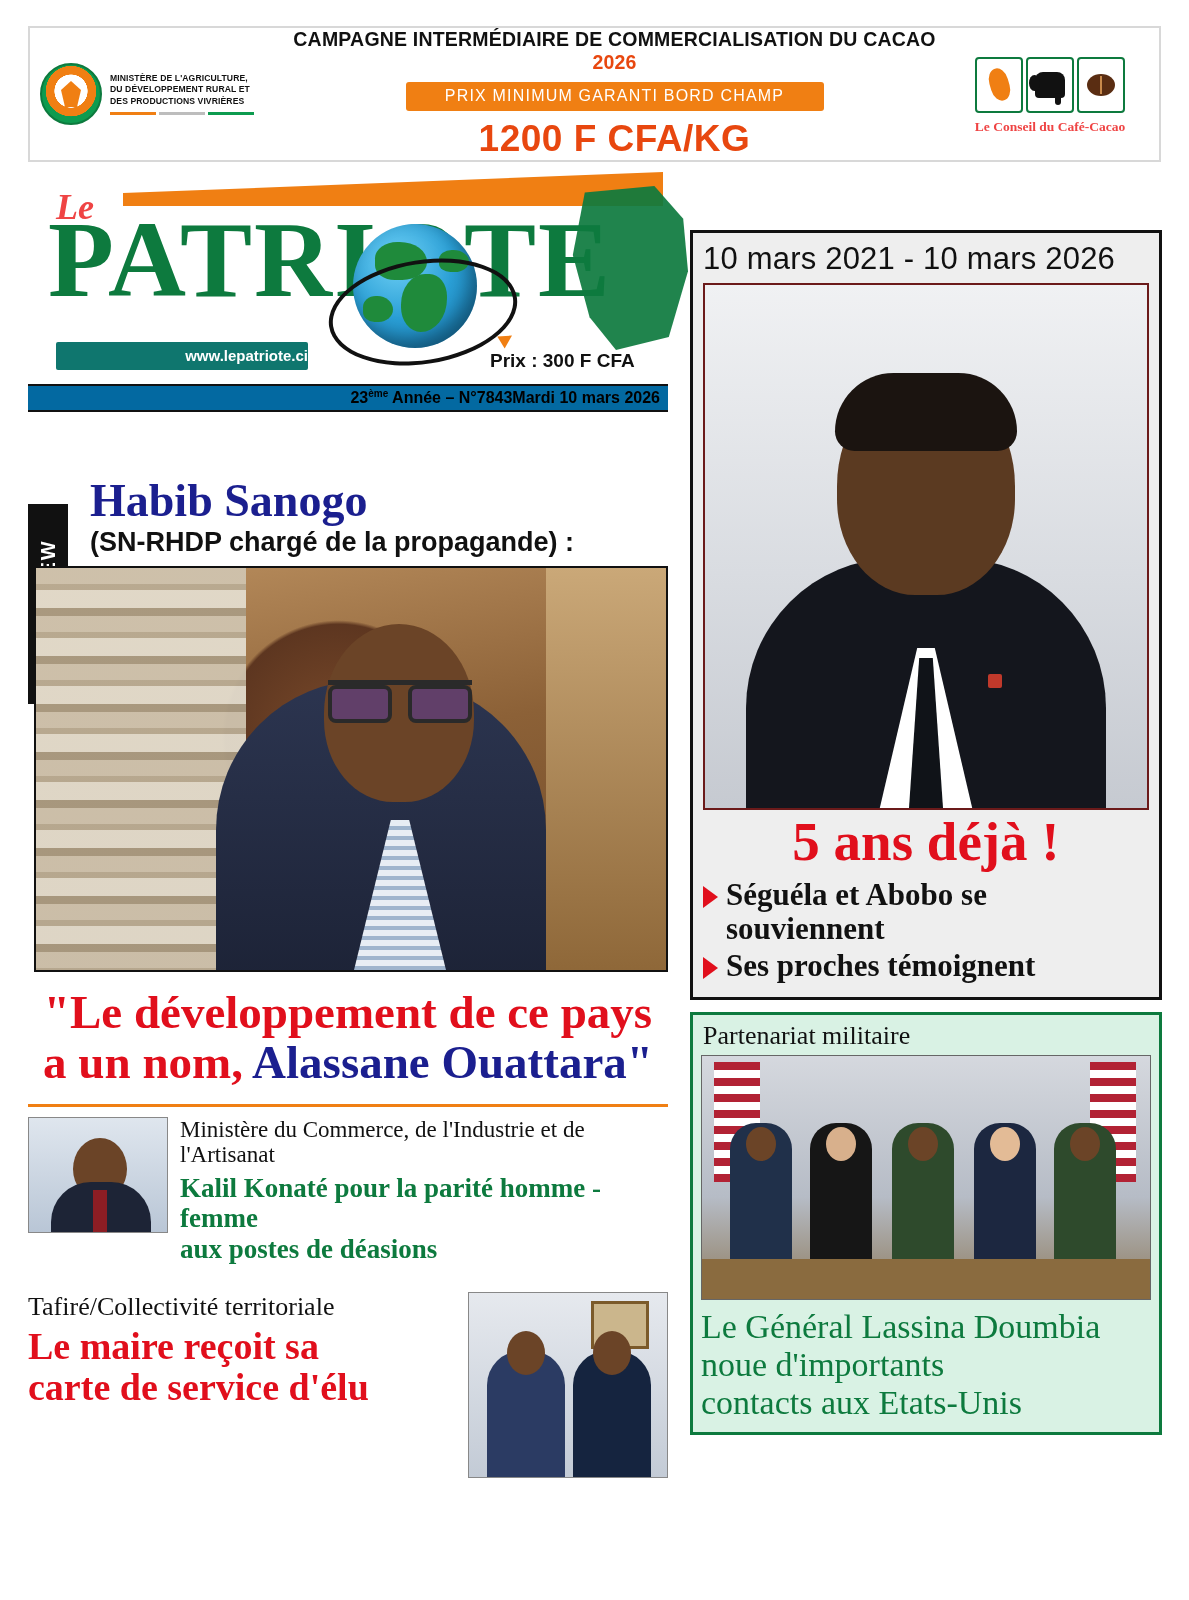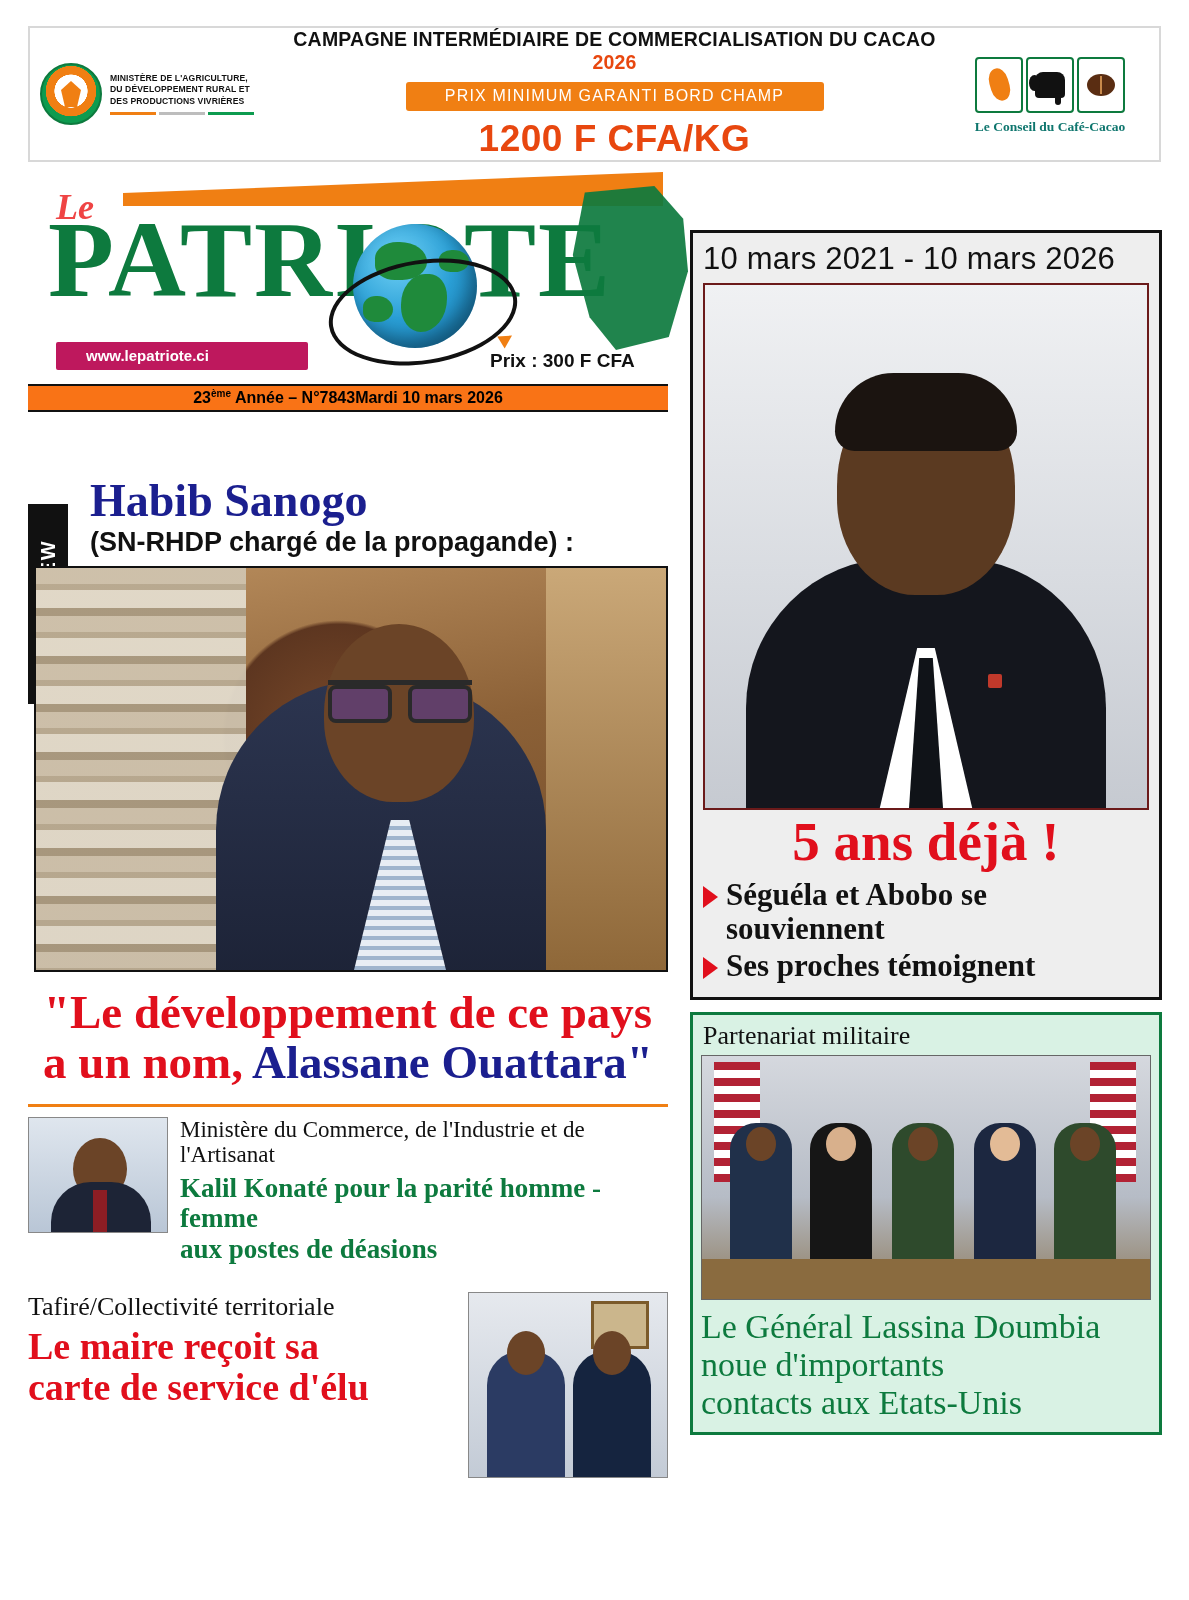--- a/index.html
+++ b/index.html
@@ -165,21 +165,21 @@
   }
   .bean::after {
     content:"";
     position:absolute; left:50%; top:2px; bottom:2px;
     width:2px; margin-left:-1px; background:#c98a4b;
   }
   .ccc-name {
     margin-top: 3px;
     font-size: 13.5px;
     font-weight: bold;
-    color: #0f766e;
+    color: #ef4444;
     font-family: "Liberation Serif", serif;
   }
 
   
   .masthead {
     position: relative;
     margin-top: 8px;
     height: 222px;
   }
   .mast-left {
@@ -245,27 +245,28 @@
     left: 540px; top: 16px;
     width: 120px; height: 164px;
     background: #0d7a3e;
     clip-path: polygon(14% 4%, 72% 0%, 96% 20%, 100% 52%, 84% 92%, 40% 100%, 18% 80%, 4% 42%);
     opacity: .92;
   }
   .mast-url {
     position: absolute;
     left: 28px; top: 172px;
     width: 252px;
-    background: #be185d;
+    background: #0f766e;
     color: #fff;
     font-size: 15px;
     font-weight: bold;
     padding: 5px 0 6px 30px;
     box-sizing: border-box;
     border-radius: 2px;
+    text-align: right;
   }
   .mast-price {
     position: absolute;
     left: 462px; top: 180px;
     font-size: 19px;
     font-weight: bold;
     color: #111;
   }
   .arrow-ci {
     position: absolute;
@@ -276,25 +277,25 @@
     border-bottom: 7px solid transparent;
     transform: rotate(-32deg);
   }
 
   .issue-bar {
     position: absolute;
     left: 0; top: 214px;
     width: 640px;
     border-top: 2px solid #111;
     border-bottom: 2px solid #111;
-    background: #f97316;
+    background: #0369a1;
     height: 28px;
     display: flex;
     align-items: center;
-    justify-content: center;
+    justify-content: flex-end;
     padding: 0 8px;
     box-sizing: border-box;
     font-size: 16px;
     font-weight: bold;
   }
   .issue-bar sup { font-size: 10px; }
 
   
   .left-col {
     position: absolute;

